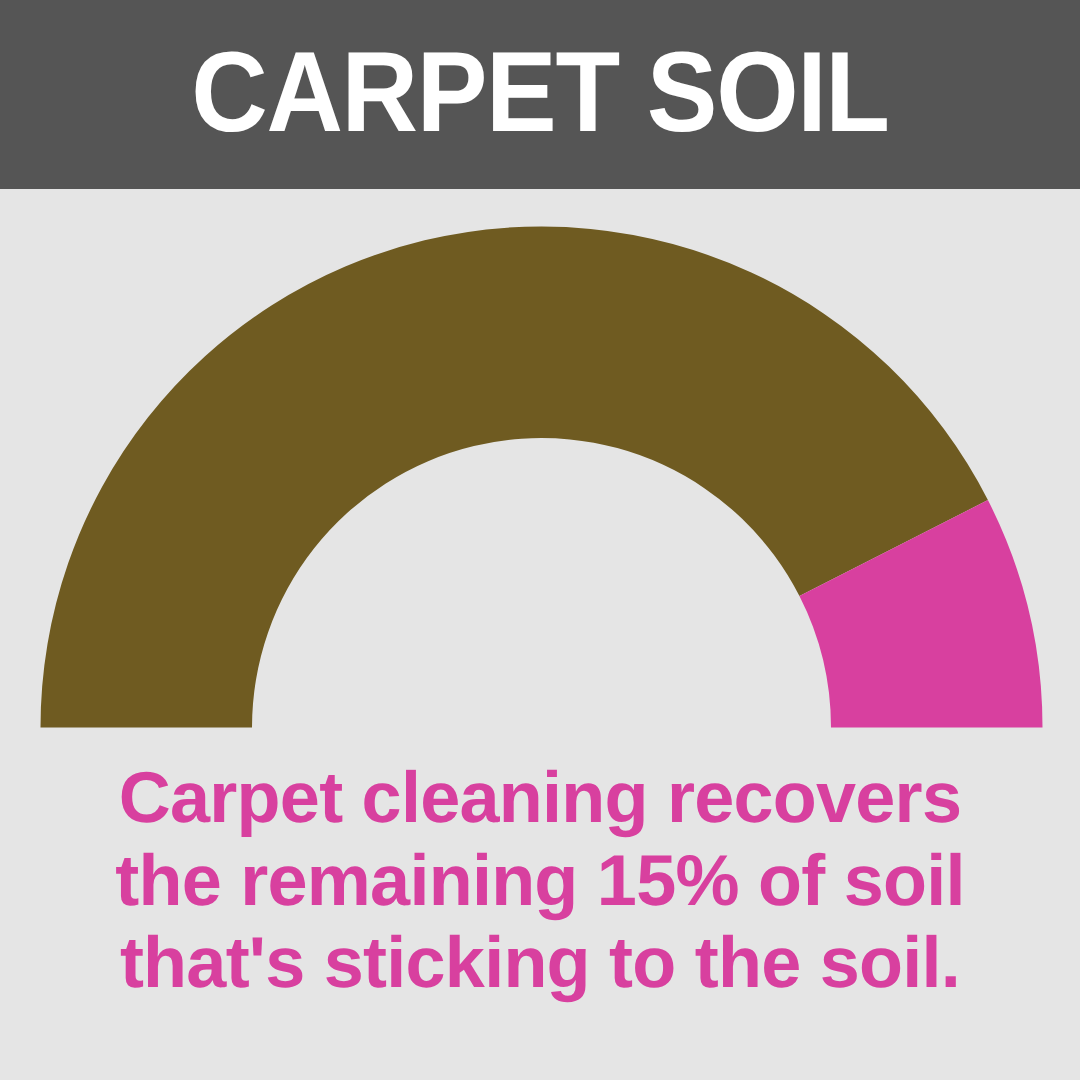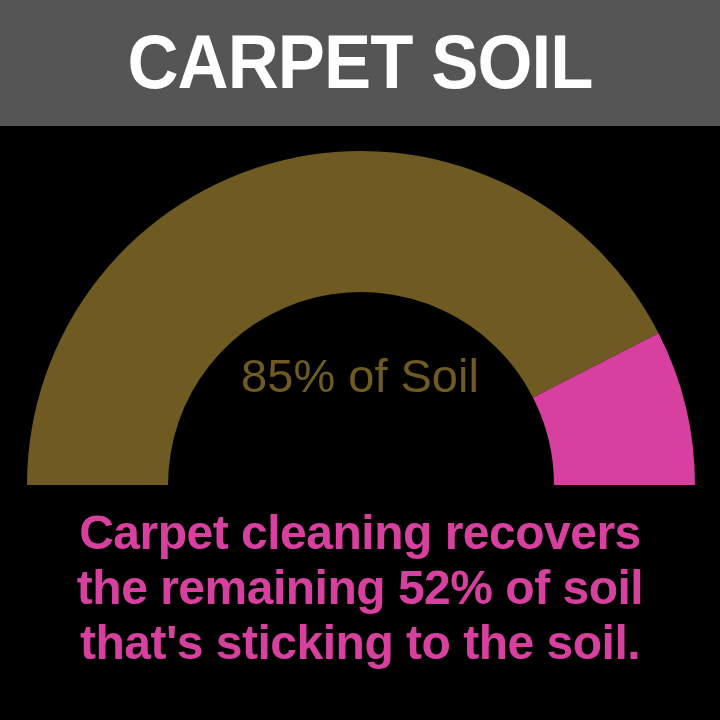--- a/index.html
+++ b/index.html
@@ -92,38 +92,37 @@
     letter-spacing: -0.5px;
   }
   #caption .line {
     display: block;
     white-space: nowrap;
   }
 </style>
 </head>
 <body>
 
-<div id="infographic" style="background: #000000;">
+<div id="infographic" style="background: #e5e5e5;">
 
   <div id="header-bar" style="background: rgb(85, 85, 85);">
     <div id="header-title" style="color: rgb(255, 255, 255);">CARPET SOIL</div>
   </div>
 
   <div id="gauge-wrap">
     <svg id="gauge-svg" width="720" height="372" viewBox="0 0 720 372">
 
       <path id="seg-dry" d="M 27.00 359.00 A 334 334 0 0 1 658.60 207.37 L 532.96 271.38 A 193 193 0 0 0 168.00 359.00 Z" fill="#6f5b21"></path>
 
       <path id="seg-sticking" d="M 658.60 207.37 A 334 334 0 0 1 695.00 359.00 L 554.00 359.00 A 193 193 0 0 0 532.96 271.38 Z" fill="#d8409f"></path>
     </svg>
   </div>
 
   <div id="center-label" style="color: rgb(111, 91, 33);">
-    <span class="line">85% of Soil</span>
   </div>
 
   <div id="caption" style="color: rgb(216, 64, 159);">
     <span class="line">Carpet cleaning recovers</span>
-    <span class="line">the remaining 52% of soil</span>
+    <span class="line">the remaining 15% of soil</span>
     <span class="line">that's sticking to the soil.</span>
   </div>
 
 </div>
 
 </body></html>

